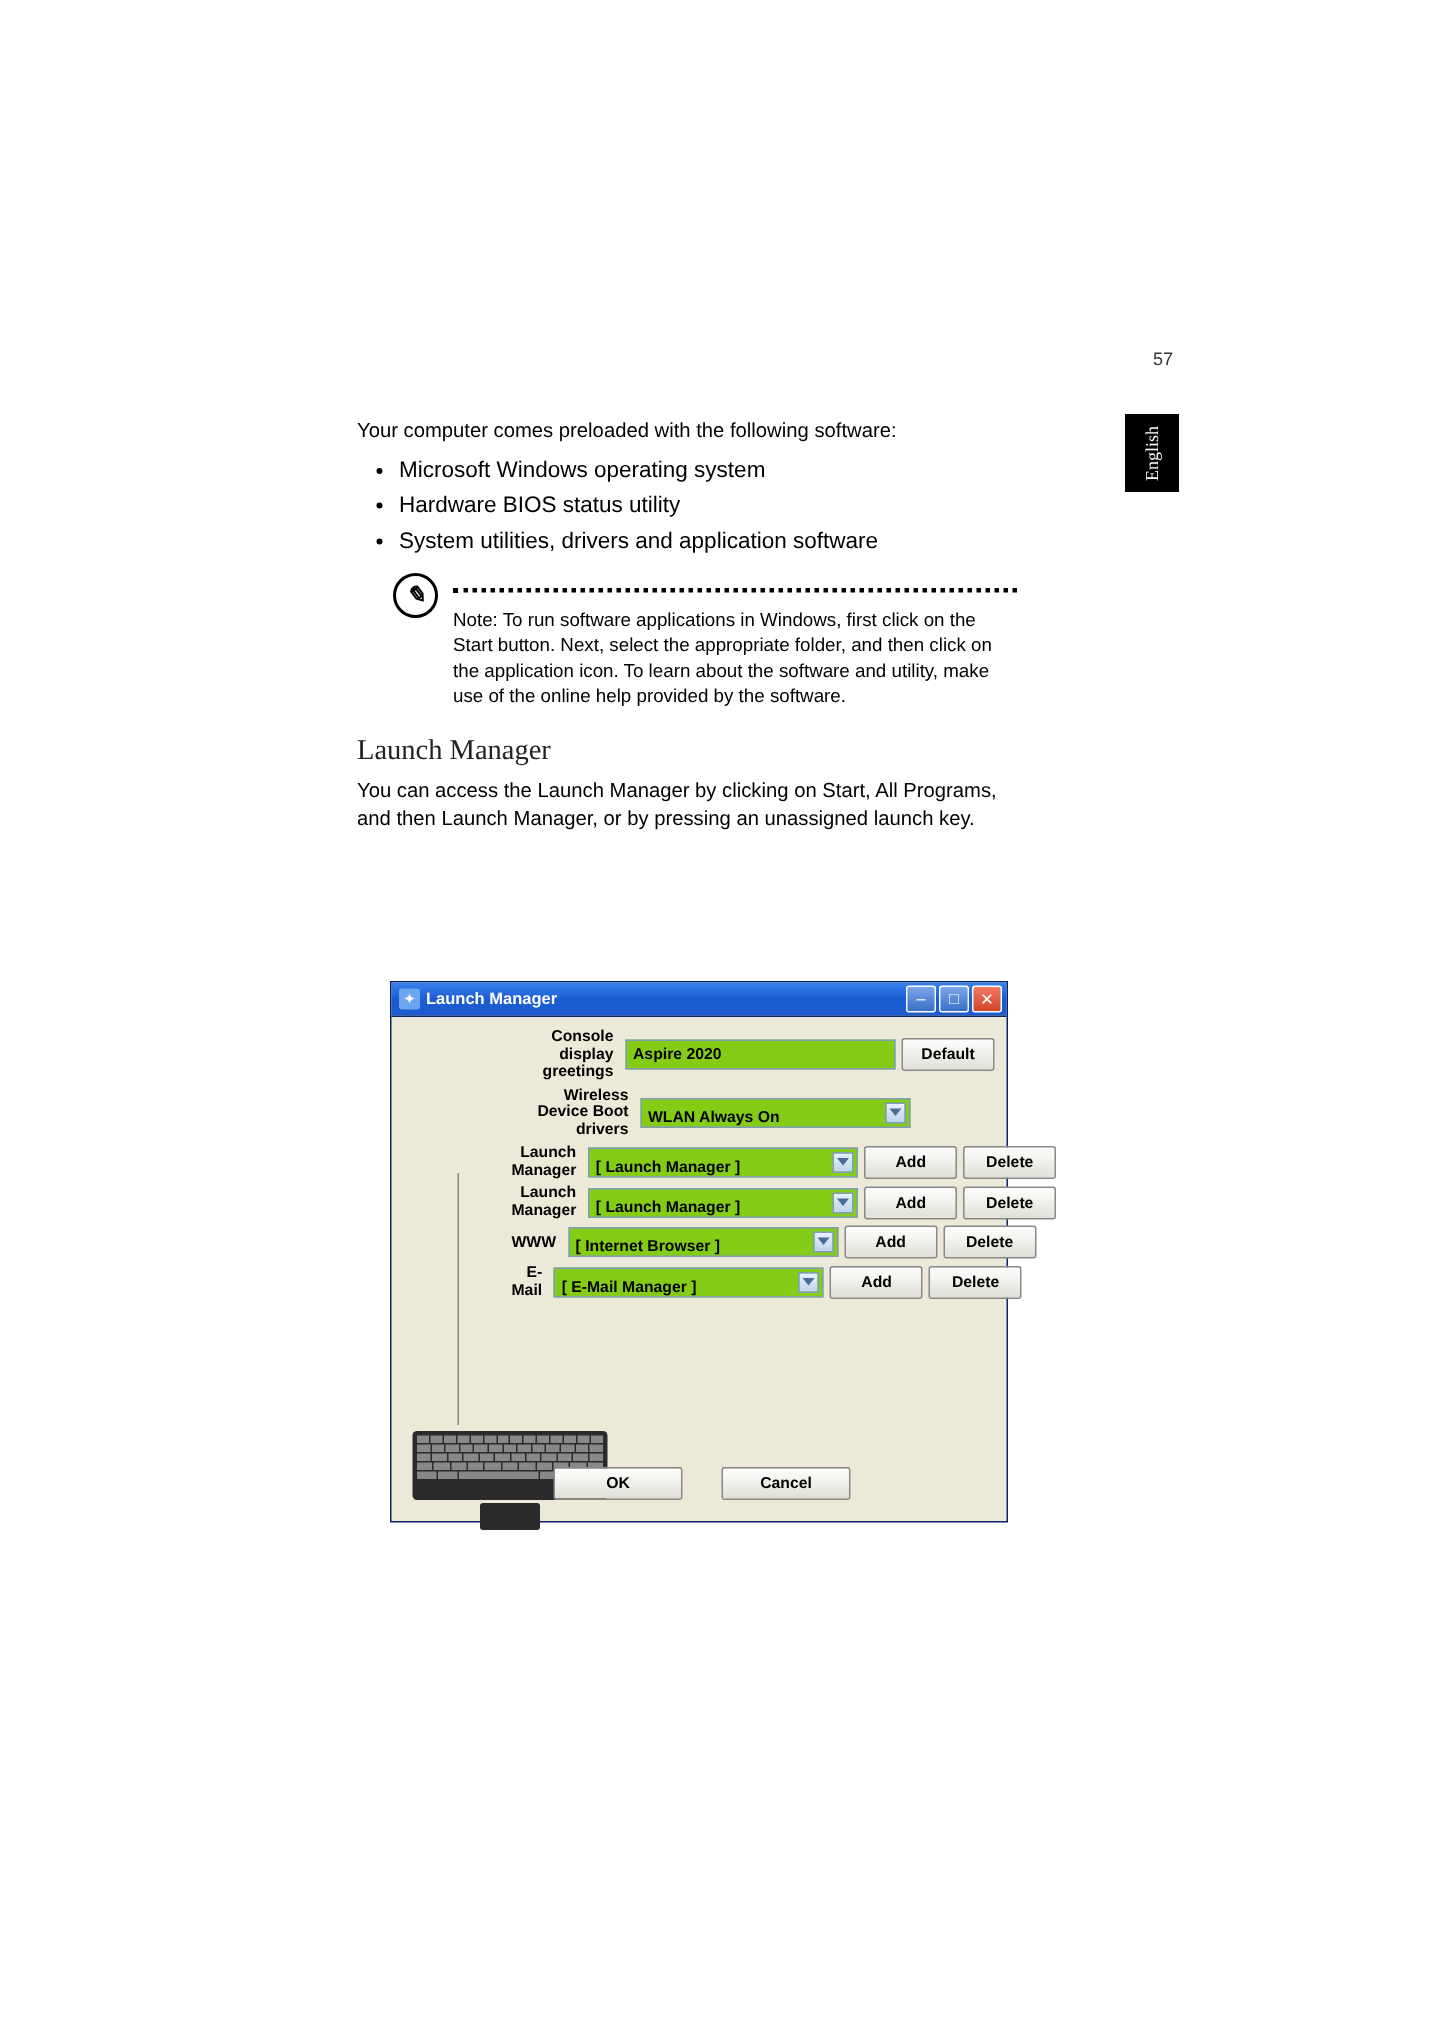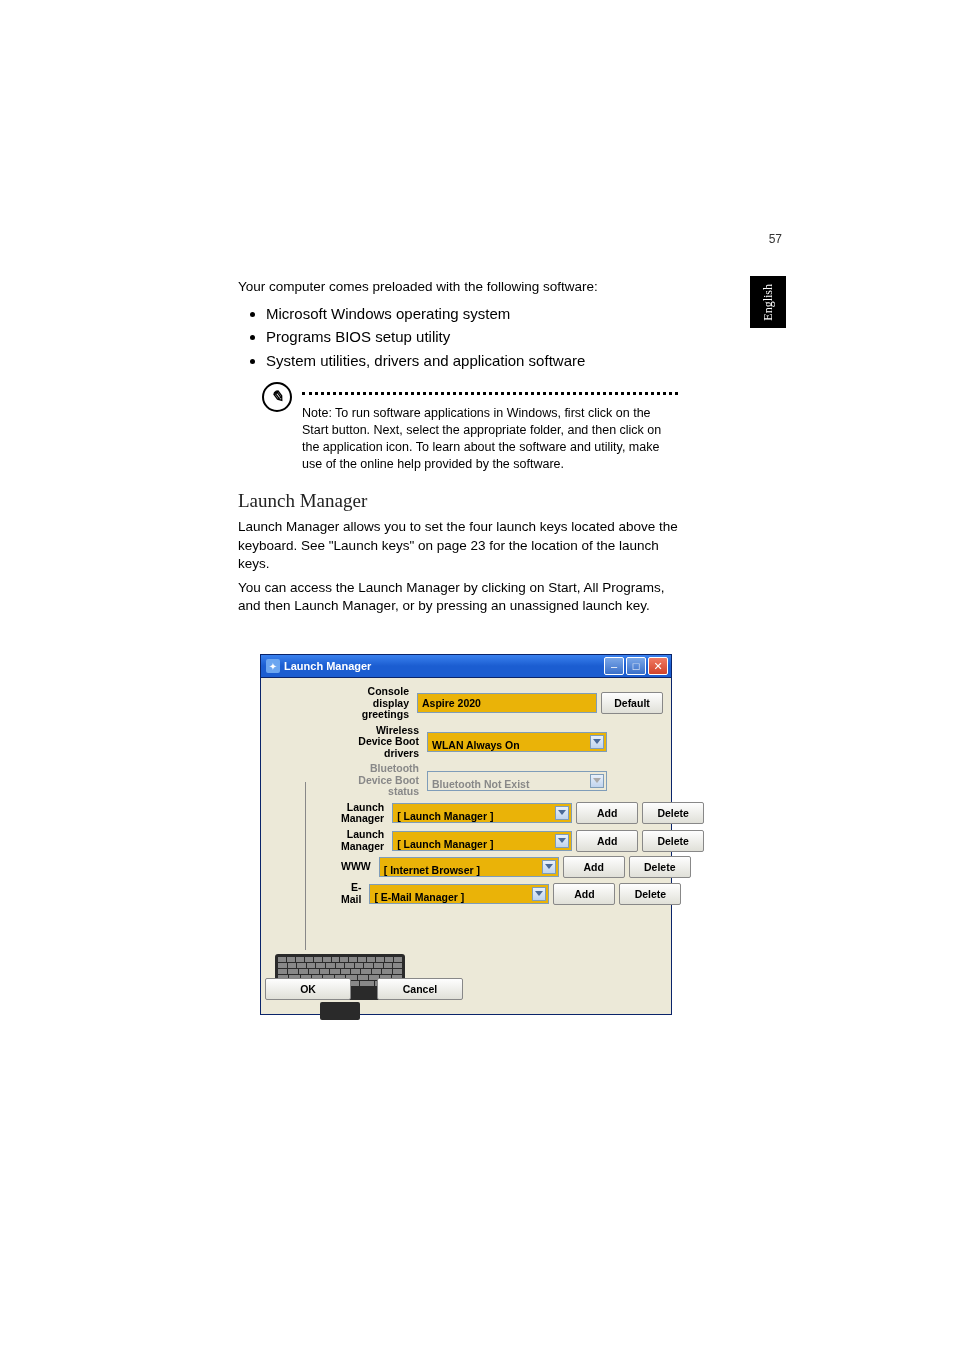--- a/index.html
+++ b/index.html
@@ -181,21 +181,21 @@
     text-align: right;
     padding-right: 8px;
     color: #000;
     font-size: 10.5px;
     line-height: 1.1;
   }
   .row-label.disabled { color: #888; }
   .textfield {
     height: 18px;
     border: 1px solid #7f9db9;
-    background: #eab308;
+    background: #84cc16;
     padding: 0 4px;
     font-size: 10.5px;
     display: inline-flex;
     align-items: center;
     flex: 0 0 auto;
   }
   .textfield.disabled {
     background: #ece9d8;
     color: #888;
   }
@@ -285,21 +285,21 @@
     background: #2a2a2a;
     margin: 2px auto 0;
     border-radius: 2px;
   }
   .bottom-btns {
     position: absolute;
     left: 0;
     right: 0;
     bottom: 14px;
     display: flex;
-    justify-content: flex-start;
+    justify-content: center;
     gap: 22px;
   }
   .rows-area {
     margin-left: 72px;
     margin-top: 2px;
   }
 </style>
 </head>
 <body>
 
@@ -307,32 +307,31 @@
   <div class="pagenum">57</div>
 
   <div class="lang-tab">
     <span>English</span>
   </div>
 
   <div class="content">
     <p>Your computer comes preloaded with the following software:</p>
     <ul>
       <li>Microsoft Windows operating system</li>
-      <li>Programs BIOS setup utility</li>
+      <li>Hardware BIOS status utility</li>
       <li>System utilities, drivers and application software</li>
     </ul>
 
     <div class="note-block">
       <div class="note-icon">✎</div>
       <div class="note-dots"></div>
       <div class="note-text">Note: To run software applications in Windows, first click on the Start button. Next, select the appropriate folder, and then click on the application icon. To learn about the software and utility, make use of the online help provided by the software.</div>
     </div>
 
     <h2>Launch Manager</h2>
-    <p>Launch Manager allows you to set the four launch keys located above the keyboard. See "Launch keys" on page 23 for the location of the launch keys.</p>
     <p>You can access the Launch Manager by clicking on Start, All Programs, and then Launch Manager, or by pressing an unassigned launch key.</p>
   </div>
 
   <div class="window">
     <div class="titlebar">
       <div class="titlebar-left">
         <div class="title-icon">✦</div>
         <div class="title-text">Launch Manager</div>
       </div>
       <div class="winbtns">
@@ -427,27 +426,20 @@
         </div>
 
         <div class="row">
           <div class="row-label">Wireless Device Boot drivers</div>
           <div class="textfield combo" style="width:170px">
             <span>WLAN Always On</span>
             <span class="arrow"></span>
           </div>
         </div>
 
-        <div class="row">
-          <div class="row-label disabled">Bluetooth Device Boot status</div>
-          <div class="textfield combo disabled" style="width:170px">
-            <span>Bluetooth Not Exist</span>
-            <span class="arrow" style="border-top-color:#aaa"></span>
-          </div>
-        </div>
 
         <div class="row">
           <div class="row-label">Launch Manager</div>
           <div class="textfield combo" style="width:170px">
             <span>[  Launch Manager  ]</span>
             <span class="arrow"></span>
           </div>
           <div class="btn">Add</div>
           <div class="btn">Delete</div>
         </div>

